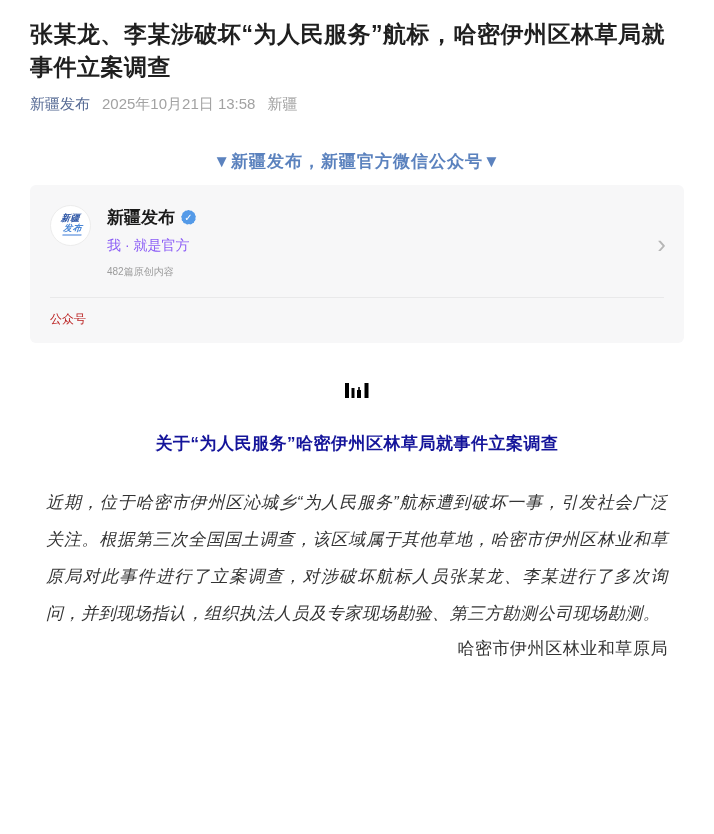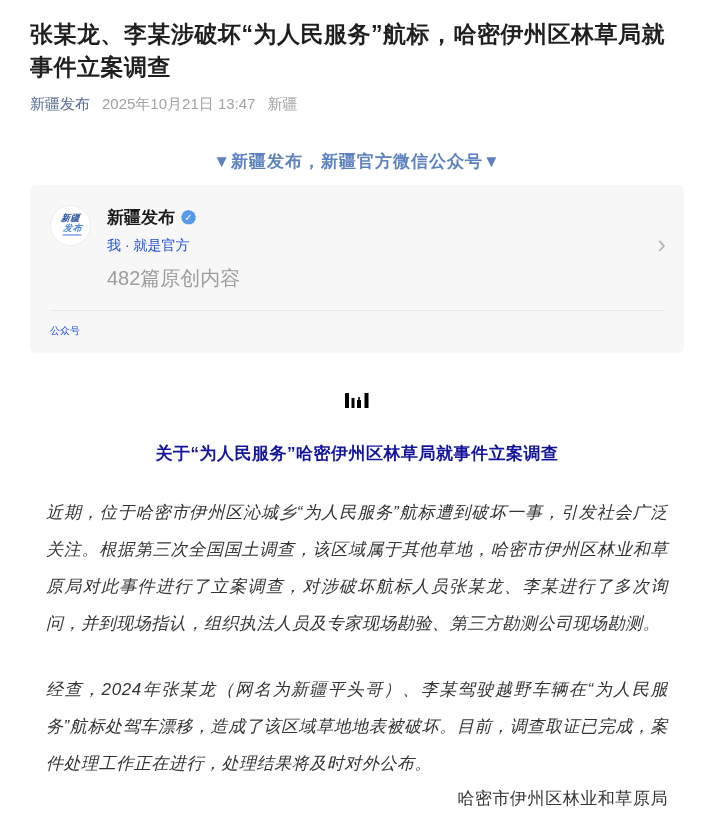--- a/index.html
+++ b/index.html
@@ -41,28 +41,28 @@
   }
   .avatar .logo-line.l1 { color:#2c55a5; }
   .avatar .logo-line.l2 { color:#4a87d6; margin-left:4px; border-bottom:2px solid #9cbceb; }
   .info { margin-left:16px; flex:1; padding-top:1px; }
   .name-row { font-size:17px; font-weight:600; color:#1a1a1a; display:flex; align-items:center; }
   .badge {
     width:15px; height:15px; border-radius:50%; background:#549ae8; color:#ffffff;
     font-size:10px; line-height:15px; text-align:center; margin-left:6px; flex:0 0 auto;
     clip-path: polygon(50% 0%, 61% 6%, 74% 4%, 80% 15%, 93% 20%, 93% 33%, 100% 43%, 96% 56%, 100% 68%, 90% 77%, 88% 90%, 75% 92%, 66% 100%, 53% 96%, 40% 100%, 30% 92%, 17% 91%, 13% 78%, 2% 71%, 5% 57%, 0% 45%, 8% 35%, 8% 21%, 20% 16%, 26% 4%, 39% 5%);
   }
-  .tagline { margin-top:8px; font-size:14px; color:#1d4ed8; }
-  .count   { margin-top:10px; font-size:20px; color:#9c9c9c; }
+  .tagline { margin-top:8px; font-size:14px; color:#8b5cf6; }
+  .count   { margin-top:10px; font-size:10px; color:#9c9c9c; }
   .chevron {
     position:absolute; right:-2px; top:26px; color:#b6b6b6; font-size:26px;
     font-weight:400; line-height:1;
   }
   .card-divider { height:1px; background:#e9e9ea; margin-top:18px; }
-  .card-bottom { padding:13px 0 15px; font-size:10px; color:#1d4ed8; }
+  .card-bottom { padding:13px 0 15px; font-size:12px; color:#b91c1c; }
 
   .content { padding:0 16px; }
   .tiny-img-wrap { margin-top:40px; text-align:center; }
   .notice-title {
     margin-top:30px; text-align:center; font-size:17px; font-weight:700;
     color:#14149a; letter-spacing:0.5px;
   }
   .para {
     margin-top:29px; font-size:17px; color:#333333; line-height:2.18;
     text-align:justify; letter-spacing:0.55px;font-style:italic;
@@ -72,21 +72,21 @@
 </style>
 </head>
 <body>
 
 <div class="page">
 
   <h1 class="title">张某龙、李某涉破坏“为人民服务”航标，哈密伊州区林草局就事件立案调查</h1>
 
   <div class="byline">
     <span class="source">新疆发布</span>
-    <span class="meta">2025年10月21日 13:47</span>
+    <span class="meta">2025年10月21日 13:58</span>
     <span class="meta">新疆</span>
   </div>
 
   <div class="follow-banner">▼新疆发布，新疆官方微信公众号▼</div>
 
   <div class="card">
     <div class="card-top">
       <div class="avatar">
         <span class="logo-line l1">新疆</span>
         <span class="logo-line l2">发布</span>
@@ -113,21 +113,20 @@
         <rect x="6.5" y="5" width="3" height="10" fill="#000"></rect>
         <rect x="12" y="7" width="4" height="8" fill="#000"></rect>
         <rect x="13.2" y="4" width="1.6" height="4" fill="#000"></rect>
         <rect x="19.5" y="0" width="4" height="15" fill="#000"></rect>
       </svg>
     </div>
 
     <div class="notice-title">关于“为人民服务”哈密伊州区林草局就事件立案调查</div>
 
     <p class="para">近期，位于哈密市伊州区沁城乡“为人民服务”航标遭到破坏一事，引发社会广泛关注。根据第三次全国国土调查，该区域属于其他草地，哈密市伊州区林业和草原局对此事件进行了立案调查，对涉破坏航标人员张某龙、李某进行了多次询问，并到现场指认，组织执法人员及专家现场勘验、第三方勘测公司现场勘测。</p>
-    <p class="para">经查，2024年张某龙（网名为新疆平头哥）、李某驾驶越野车辆在“为人民服务”航标处驾车漂移，造成了该区域草地地表被破坏。目前，调查取证已完成，案件处理工作正在进行，处理结果将及时对外公布。</p>
 
     <div class="signature">
       <span class="sig-line">哈密市伊州区林业和草原局</span>
 
     </div>
 
   </div>
 </div>
 
 </body></html>

